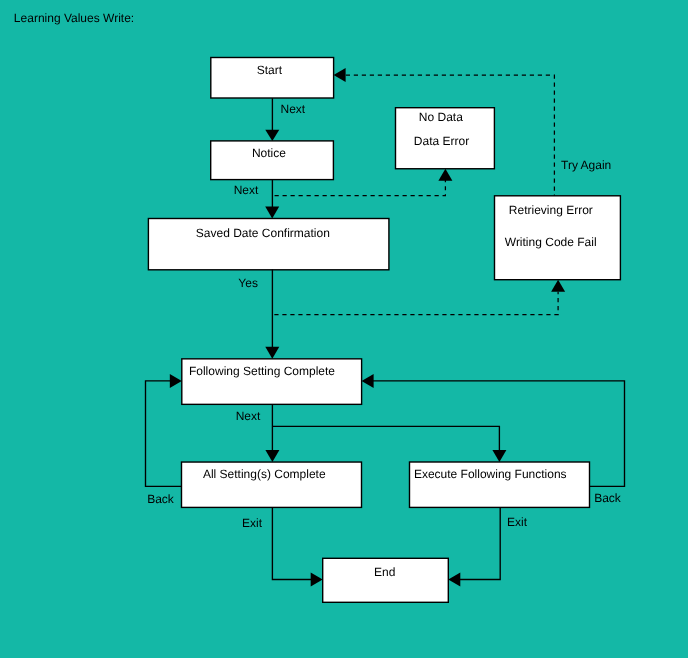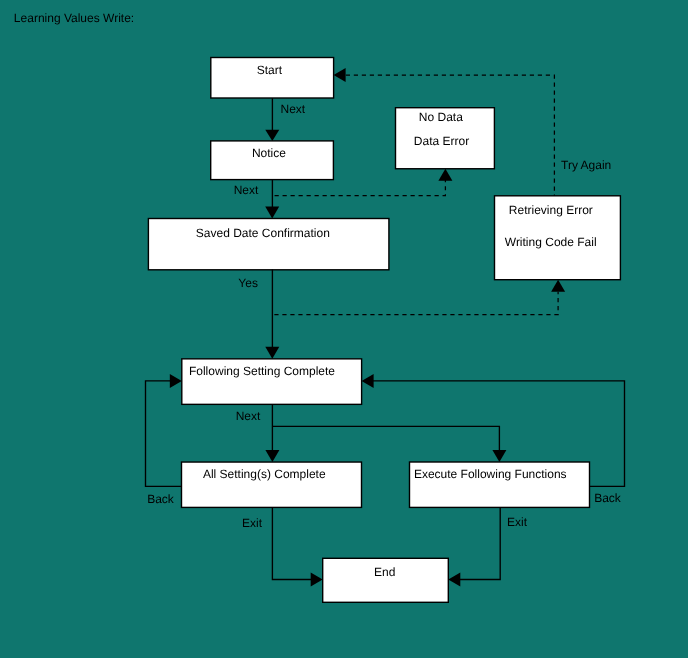--- a/index.html
+++ b/index.html
@@ -1,19 +1,19 @@
 <!DOCTYPE html>
 <html><head>
 <meta charset="utf-8">
 <style>
   html,body{margin:0;padding:0;background:#ffffff;}
   body{width:688px;height:658px;overflow:hidden;
        font-family:"Liberation Sans",sans-serif;
        -webkit-font-smoothing:antialiased;}
-  #stage{position:relative;width:688px;height:658px;background:#0f766e;}
+  #stage{position:relative;width:688px;height:658px;background:#14b8a6;}
   #chart{position:absolute;left:0;top:0;}
   .bx{fill:#ffffff;stroke:#000000;stroke-width:1.4;}
   .ln{fill:none;stroke:#000000;stroke-width:1.35;}
   .dln{fill:none;stroke:#000000;stroke-width:1.25;stroke-dasharray:4.2 3.8;}
   .ah{fill:#000000;stroke:none;}
   text{font-family:"Liberation Sans",sans-serif;font-size:12px;fill:#000000;
         -webkit-font-smoothing:antialiased;text-rendering:geometricPrecision;}
 </style>
 </head>
 <body>

